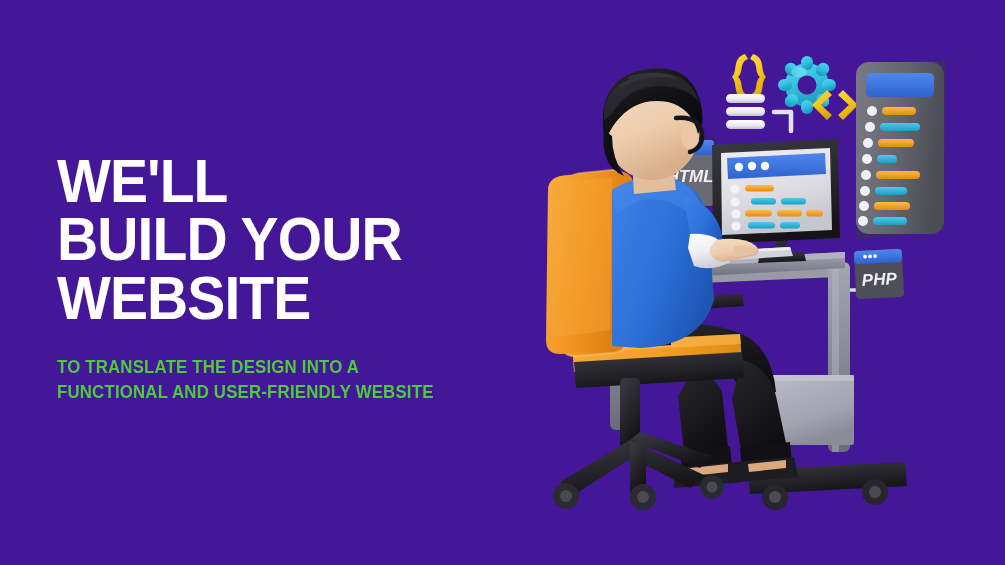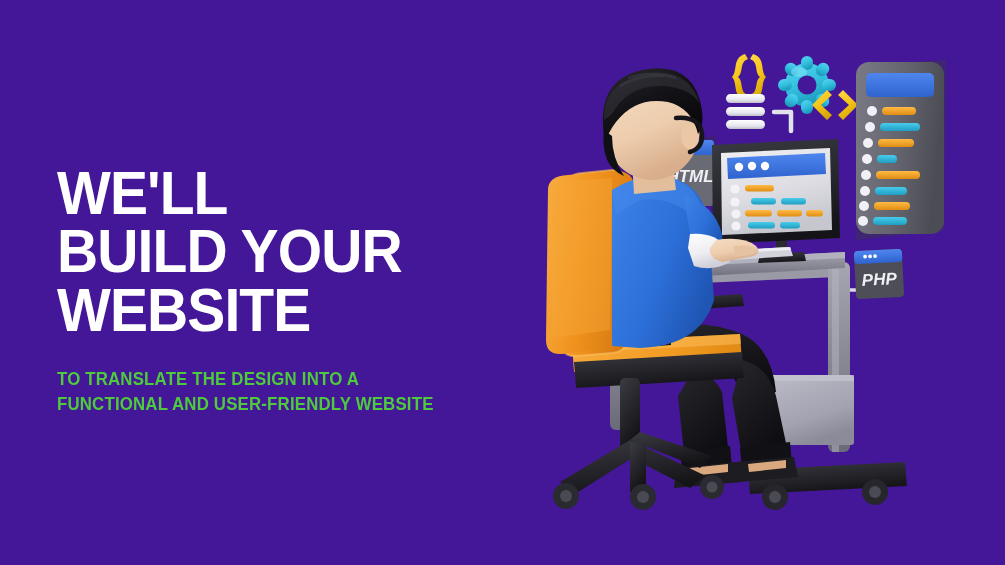--- a/index.html
+++ b/index.html
@@ -12,21 +12,21 @@
   .banner {
     position:absolute; inset:0;
     width:1005px; height:565px;
     background:#441798;
     overflow:hidden;
   }
 
   
   .copy {
     position:absolute;
-    left:57px; top:164px;
+    left:57px; top:152px;
     width:430px;
   }
   .headline {
     color:#ffffff;
     font-family:"Liberation Sans", sans-serif;
     font-weight:bold;
     font-size:62px;
     line-height:0.94;
     letter-spacing:-1px;
     transform:scaleX(0.92);

